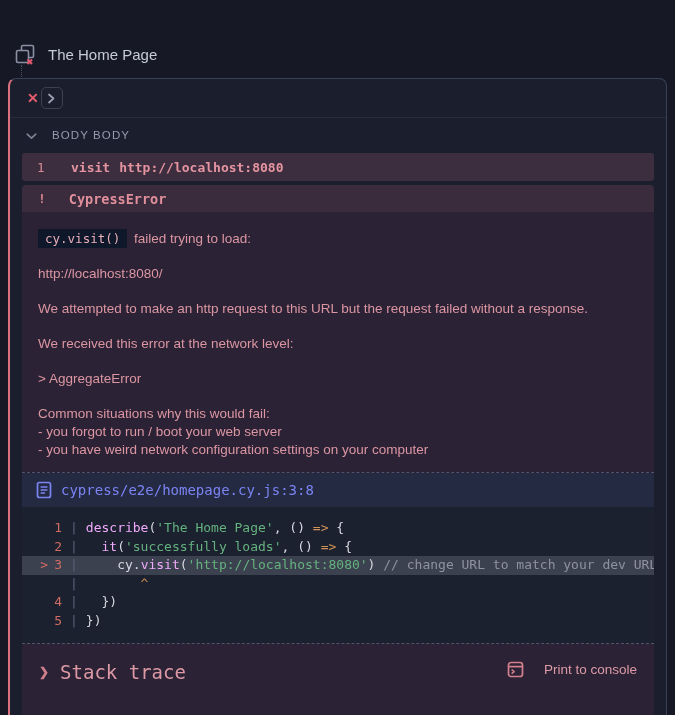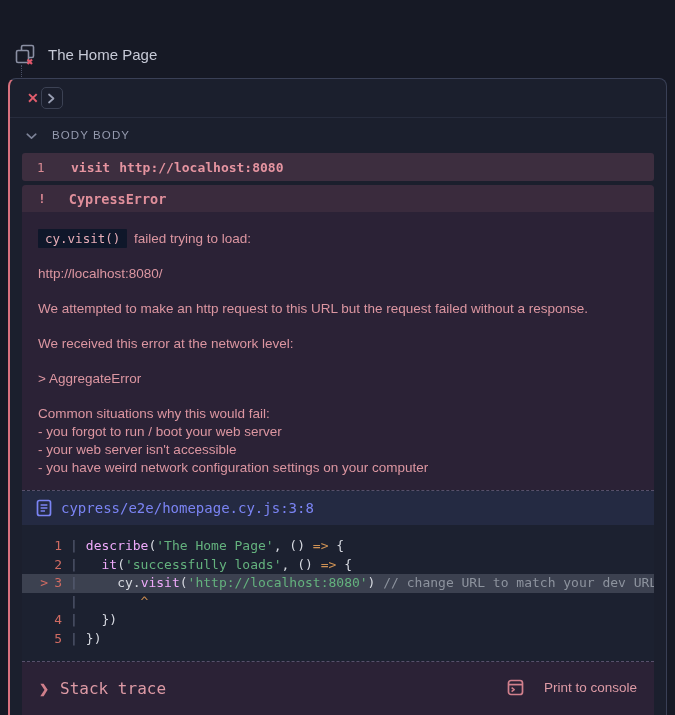--- a/index.html
+++ b/index.html
@@ -61,21 +61,21 @@
   .c-pipe { color:#5b6178; padding:0 0 0 8px; flex:none; }
   .c-body { padding-left:8px; }
   .tk-fn { color:#f0abfc; } .tk-str { color:#64b27e; } .tk-pun { color:#d6d9e0; }
   .tk-arr { color:#cf9254; } .tk-com { color:#8d939e; } .tk-caret { color:#c98a4e; }
 
   
   .err-footer { flex:1; display:flex; justify-content:space-between; align-items:flex-start;
                 padding:17px 17px 0 17px; }
   .stack-toggle { display:flex; align-items:center; gap:11px; background:none; border:none; cursor:pointer; }
   .stack-chev { color:#cf7f8b; font-size:12px; font-weight:bold; }
-  .stack-label { color:#dd9aa5; font-size:16px; }
+  .stack-label { color:#dd9aa5; font-size:19px; }
   .print-btn { display:flex; align-items:center; gap:20px; background:none; border:none; cursor:pointer; }
   .print-label { color:#dd9aa5; font-size:13.5px; }
 </style>
 </head>
 <body>
 
 <div class="topbar">
   <span class="suite-icon">
     <svg width="24" height="24" viewBox="0 0 24 24">
       <rect x="8.5" y="3.5" width="12" height="12" rx="1.5" fill="none" stroke="#8a8fa3" stroke-width="1.6"></rect>
@@ -123,21 +123,20 @@
 
     <div class="err-msg">
       <p class="first"><code class="code-chip mono">cy.visit()</code> <span>failed trying to load:</span></p>
       <p>http://localhost:8080/</p>
       <p>We attempted to make an http request to this URL but the request failed without a response.</p>
       <p>We received this error at the network level:</p>
       <p>&gt; AggregateError</p>
       <p>Common situations why this would fail:</p>
       <div class="situations" id="situations">
           <div>- you forgot to run / boot your web server</div>
-          <div>- your web server isn't accessible</div>
           <div>- you have weird network configuration settings on your computer</div>
         </div>
     </div>
 
     <div class="code-frame">
       <div class="file-row">
         <svg width="16" height="18" viewBox="0 0 16 18">
           <rect x="1.5" y="1.5" width="13" height="15" rx="2" fill="none" stroke="#7b84f4" stroke-width="1.7"></rect>
           <line x1="4.6" y1="6" x2="11.4" y2="6" stroke="#7b84f4" stroke-width="1.5"></line>
           <line x1="4.6" y1="9" x2="11.4" y2="9" stroke="#7b84f4" stroke-width="1.5"></line>

